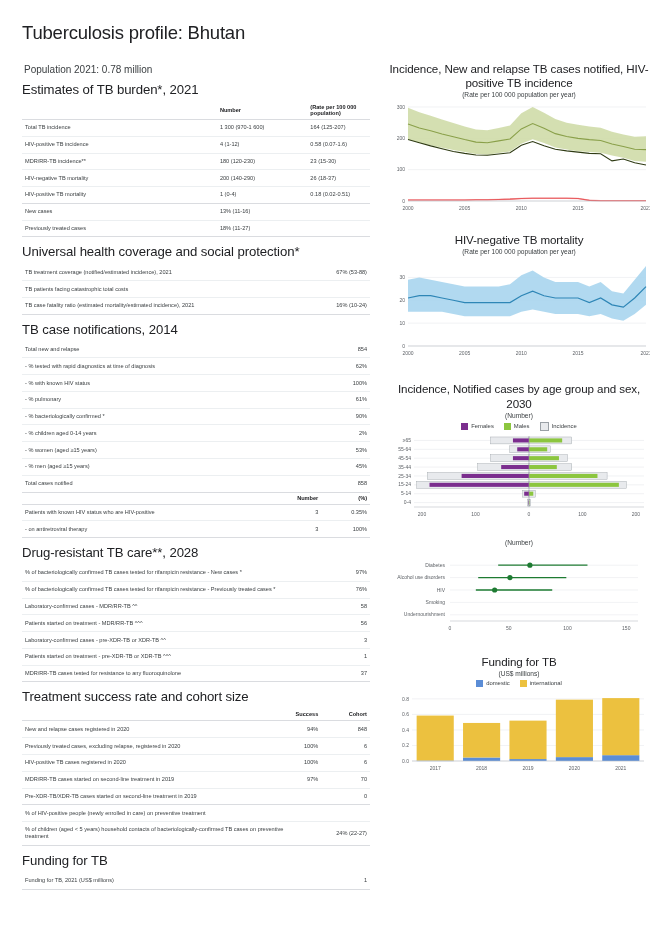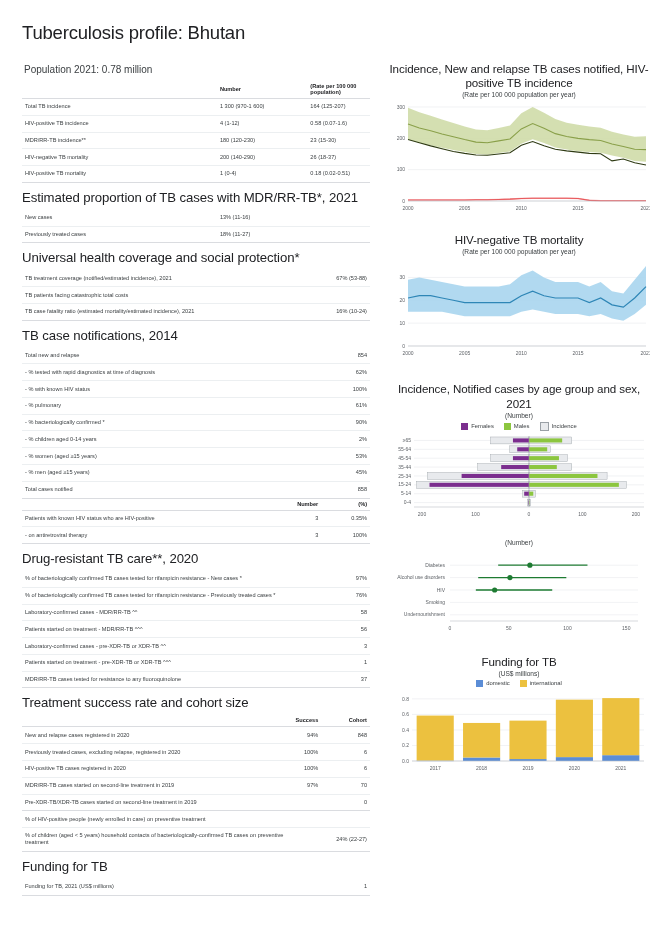--- a/index.html
+++ b/index.html
@@ -59,20 +59,21 @@
 <body>
 
 <div class="page">
   <div class="cols">
 
     <div class="col-left">
 
       <h1 class="title">Tuberculosis profile: Bhutan</h1>
       <div class="subtitle">Population 2021: 0.78 million</div>
 
+      <h2 class="sec">Estimates of TB burden*, 2021</h2>
       <table class="t">
         <colgroup>
             <col class="w-lbl">
             <col class="w-num">
             <col class="w-rate">
           </colgroup>
         <tbody>
             <tr>
           <th></th>
           <th class="num">Number</th>
@@ -99,21 +100,20 @@
               <td class="valL">26 (18-37)</td>
             </tr>
         <tr>
               <td>HIV-positive TB mortality</td>
               <td class="valL">1 (0-4)</td>
               <td class="valL">0.18 (0.02-0.51)</td>
             </tr>
       </tbody>
         </table>
 
-      <h2 class="sec">Estimated proportion of TB cases with MDR/RR-TB*, 2021</h2>
       <table class="t hdrline">
         <colgroup>
             <col class="w-lbl">
             <col style="width:44%">
           </colgroup>
         <tbody>
             <tr>
               <td>New cases</td>
               <td class="valL">13% (11-16)</td>
             </tr>
@@ -210,21 +210,21 @@
               <td class="val">0.35%</td>
             </tr>
         <tr>
               <td>- on antiretroviral therapy</td>
               <td class="val">3</td>
               <td class="val">100%</td>
             </tr>
       </tbody>
         </table>
 
-      <h2 class="sec">Drug-resistant TB care**, 2020</h2>
+      <h2 class="sec">Drug-resistant TB care**, 2028</h2>
       <table class="t">
         <colgroup>
             <col style="width:88%">
             <col style="width:12%">
           </colgroup>
         <tbody>
             <tr>
               <td>% of bacteriologically confirmed TB cases tested for rifampicin resistance - New cases *</td>
               <td class="val">97%</td>
             </tr>
@@ -375,21 +375,21 @@
             <line x1="20" x2="258" y1="88" y2="88" class="axl"></line>
             <text x="20" y="97" class="tkc">2000</text>
             <text x="76.66666666666666" y="97" class="tkc">2005</text>
             <text x="133.33333333333331" y="97" class="tkc">2010</text>
             <text x="190" y="97" class="tkc">2015</text>
             <text x="258" y="97" class="tkc">2021</text>
           </svg>
       </div>
 
       <div class="chart-block">
-        <div class="ch-title">Incidence, Notified cases by age group and sex, 2021</div>
+        <div class="ch-title">Incidence, Notified cases by age group and sex, 2030</div>
         <div class="ch-sub">(Number)</div>
         <div class="legend">
           <span class="li">
               <i class="sw" style="background:#7b2e8e"></i>
               <span>Females</span>
             </span>
           <span class="li">
               <i class="sw" style="background:#8cc63f"></i>
               <span>Males</span>
             </span>

